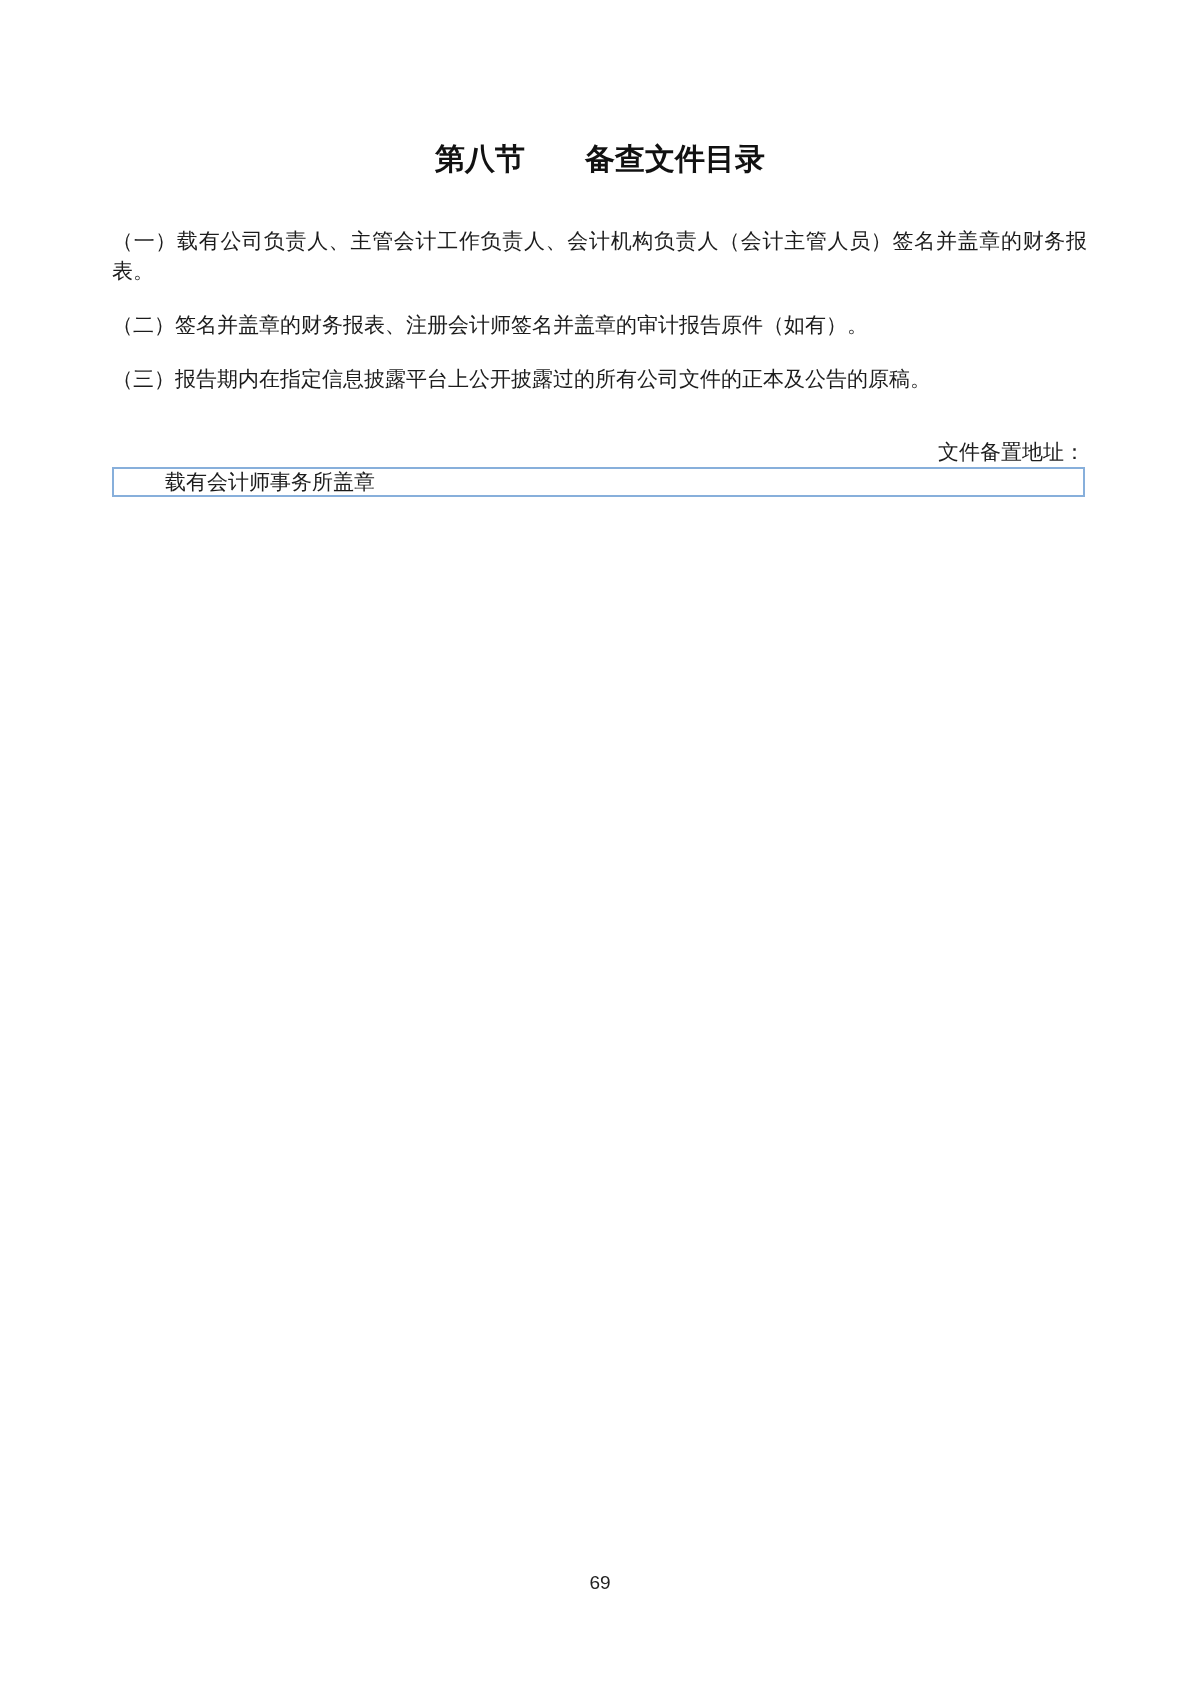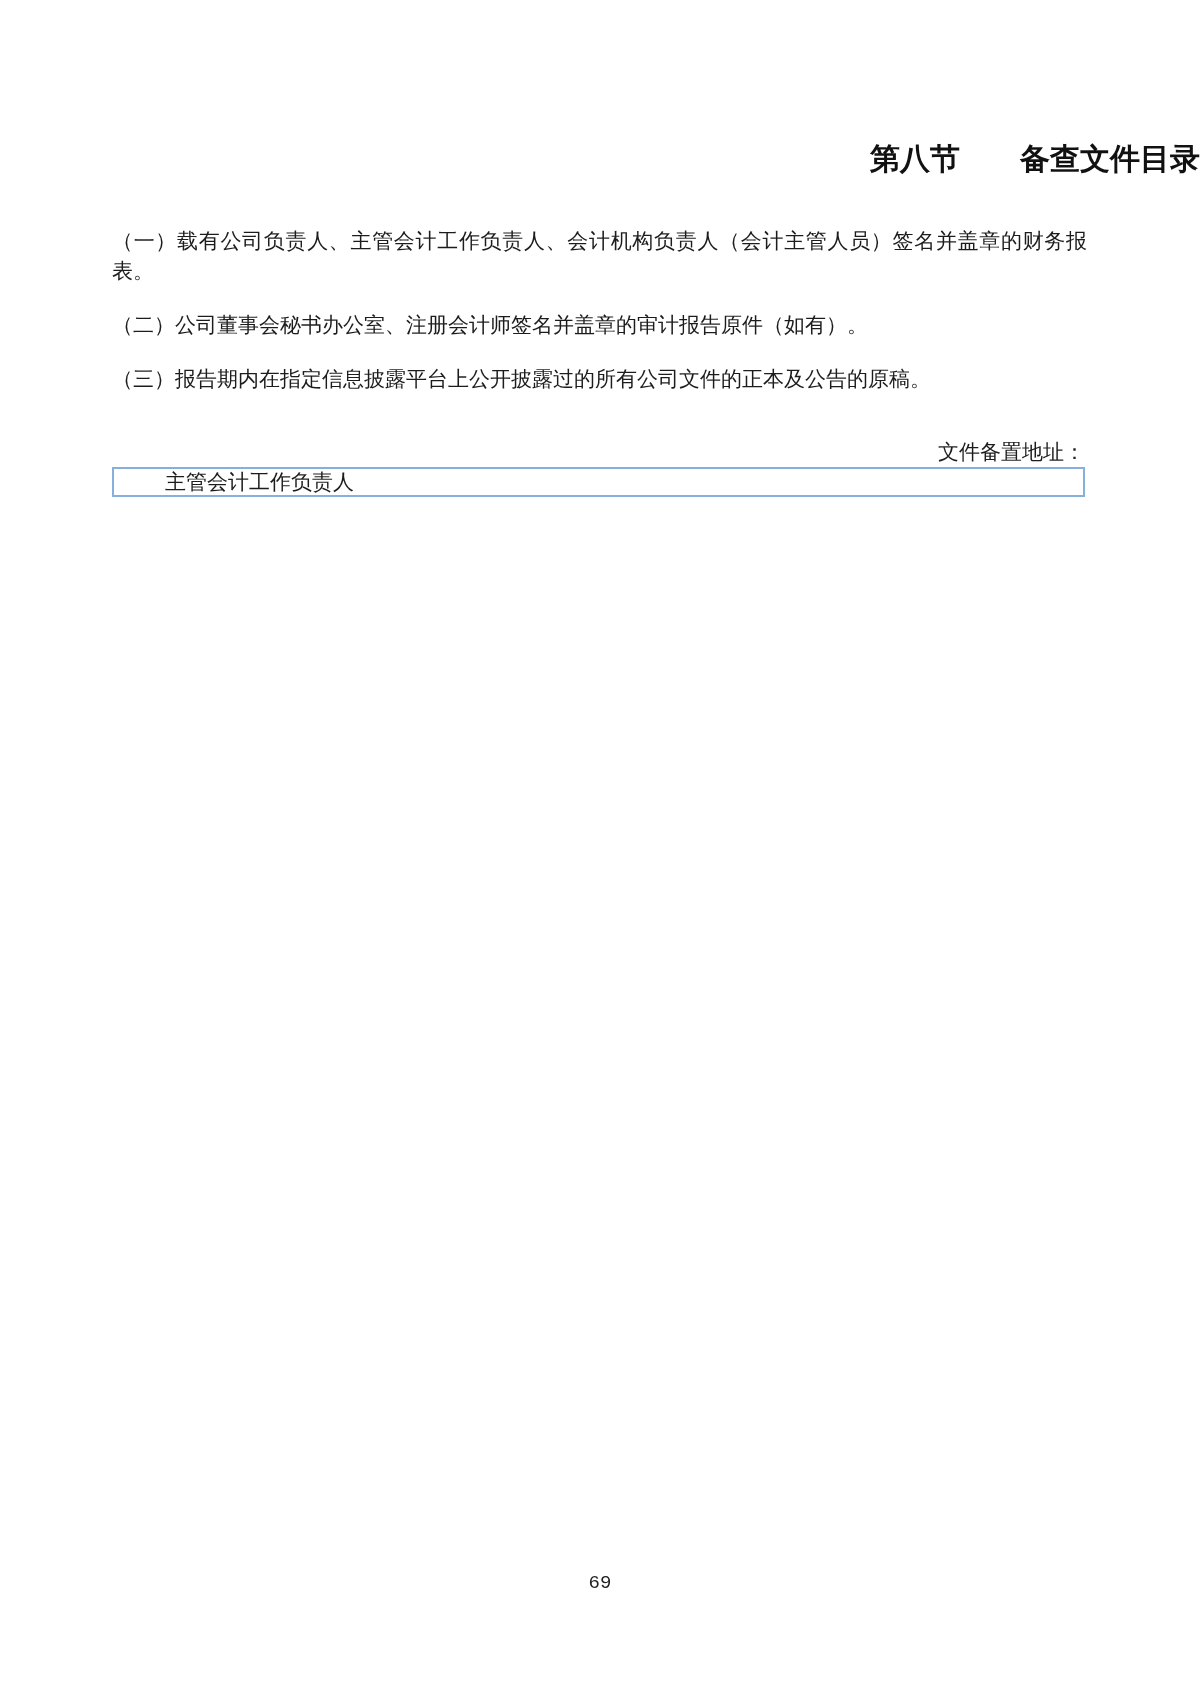--- a/index.html
+++ b/index.html
@@ -12,21 +12,21 @@
     background: #ffffff;
     color: #1c1c1c;
     font-family: "Liberation Serif", "DejaVu Serif", serif;
     overflow: hidden;
   }
   .doc-title {
     position: absolute;
     top: 141px;
     left: 0;
     width: 100%;
-    text-align: right;
+    text-align: center;
     font-family: "Liberation Sans", "DejaVu Sans", sans-serif;
     font-weight: bold;
     font-size: 30px;
     line-height: 36px;
     color: #111111;
     white-space: pre;
   }
   .content {
     position: absolute;
     top: 218px;
@@ -61,40 +61,40 @@
     line-height: 26px;
     display: flex;
     align-items: center;
   }
   .page-number {
     position: absolute;
     top: 1572px;
     left: 0;
     width: 100%;
     text-align: center;
-    font-family: Liberation Mono, monospace;
+    font-family: Liberation Sans, sans-serif;
     font-size: 19px;
     color: #222222;
   }
 </style>
 </head>
 <body>
 
 <div class="page">
 
   <h1 class="doc-title">第八节　　备查文件目录</h1>
 
   <div class="content">
     <p class="body-paragraph">（一）载有公司负责人、主管会计工作负责人、会计机构负责人（会计主管人员）签名并盖章的财务报表。</p>
-    <p class="body-paragraph">（二）公司董事会秘书办公室、注册会计师签名并盖章的审计报告原件（如有）。</p>
+    <p class="body-paragraph">（二）签名并盖章的财务报表、注册会计师签名并盖章的审计报告原件（如有）。</p>
     <p class="body-paragraph">（三）报告期内在指定信息披露平台上公开披露过的所有公司文件的正本及公告的原稿。</p>
   </div>
 
   <div class="address-block">
     <span class="address-label">文件备置地址：</span>
     <div class="address-box">
-      <span>主管会计工作负责人</span>
+      <span>载有会计师事务所盖章</span>
     </div>
   </div>
 
   <div class="page-number">69</div>
 
 </div>
 
 </body></html>

